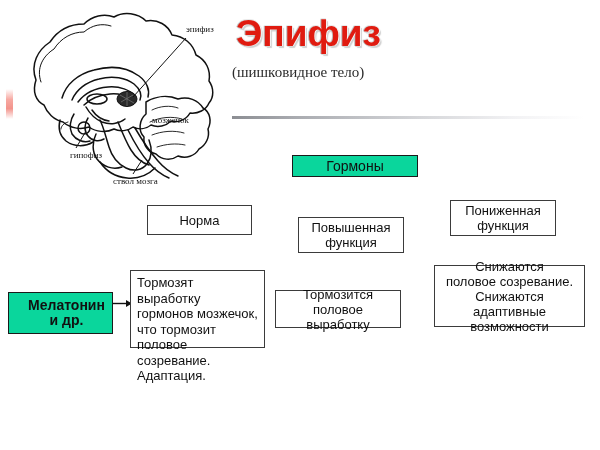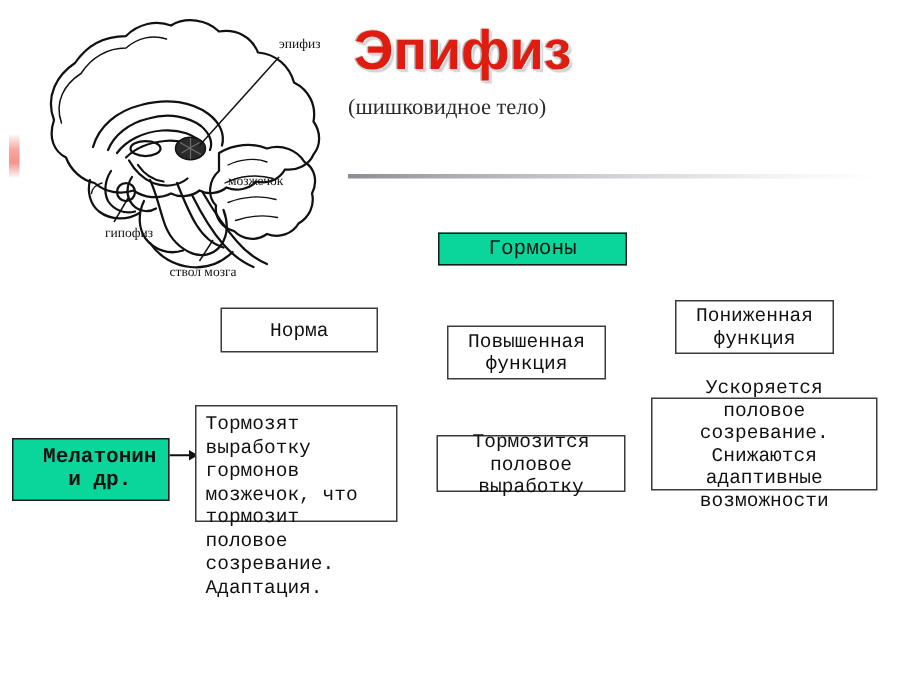--- a/index.html
+++ b/index.html
@@ -52,21 +52,20 @@
     border:1px solid #3b3b3b;
     background:#ffffff;
     color:#111111;
     font-size:13px;
     line-height:15px;
     display:flex;
     align-items:center;
     justify-content:center;
     text-align:center;
     padding:2px 4px;
-    font-family:Liberation Mono, monospace;
   }
   .box.green{
     background:#0ad69c;
     border:1px solid #1b1b1b;
   }
   .box.green.bold{font-weight:bold;font-size:14px;}
 
   .box.left-text{
     text-align:left;
     justify-content:flex-start;
@@ -75,21 +74,21 @@
     line-height:15.5px;
   }
 
   
   #box-hormones{left:292px;top:155px;width:126px;height:22px;font-size:14px;}
   #box-norma{left:147px;top:205px;width:105px;height:30px;}
   #box-increased{left:298px;top:200px;width:106px;height:36px;margin-top:17px;}
   #box-decreased{left:450px;top:200px;width:106px;height:36px;}
   #box-melatonin{left:8px;top:292px;width:105px;height:42px;padding-left:16px;}
   #box-inhibit{left:130px;top:270px;width:135px;height:78px;}
-  #box-slowed{left:291px;top:290px;width:126px;height:38px;}
+  #box-slowed{left:275px;top:290px;width:126px;height:38px;}
   #box-accelerated{left:434px;top:265px;width:151px;height:62px;}
 
   
   .arrow{position:absolute;left:113px;top:299px;width:19px;height:9px;}
   .arrow svg{display:block;}
 </style>
 </head>
 <body>
 
 <div class="slide">
@@ -217,20 +216,20 @@
 
   <div class="box" id="box-slowed">
     <span>
       <span>Тормозится</span><br>
       <span>половое выработку</span>
     </span>
   </div>
 
   <div class="box" id="box-accelerated">
     <span>
-      <span>Ускоряется</span><br>
+      <span>Снижаются</span><br>
       <span>половое созревание.</span><br>
       <span>Снижаются адаптивные</span><br>
       <span>возможности</span>
     </span>
   </div>
 
 </div>
 
 </body></html>

